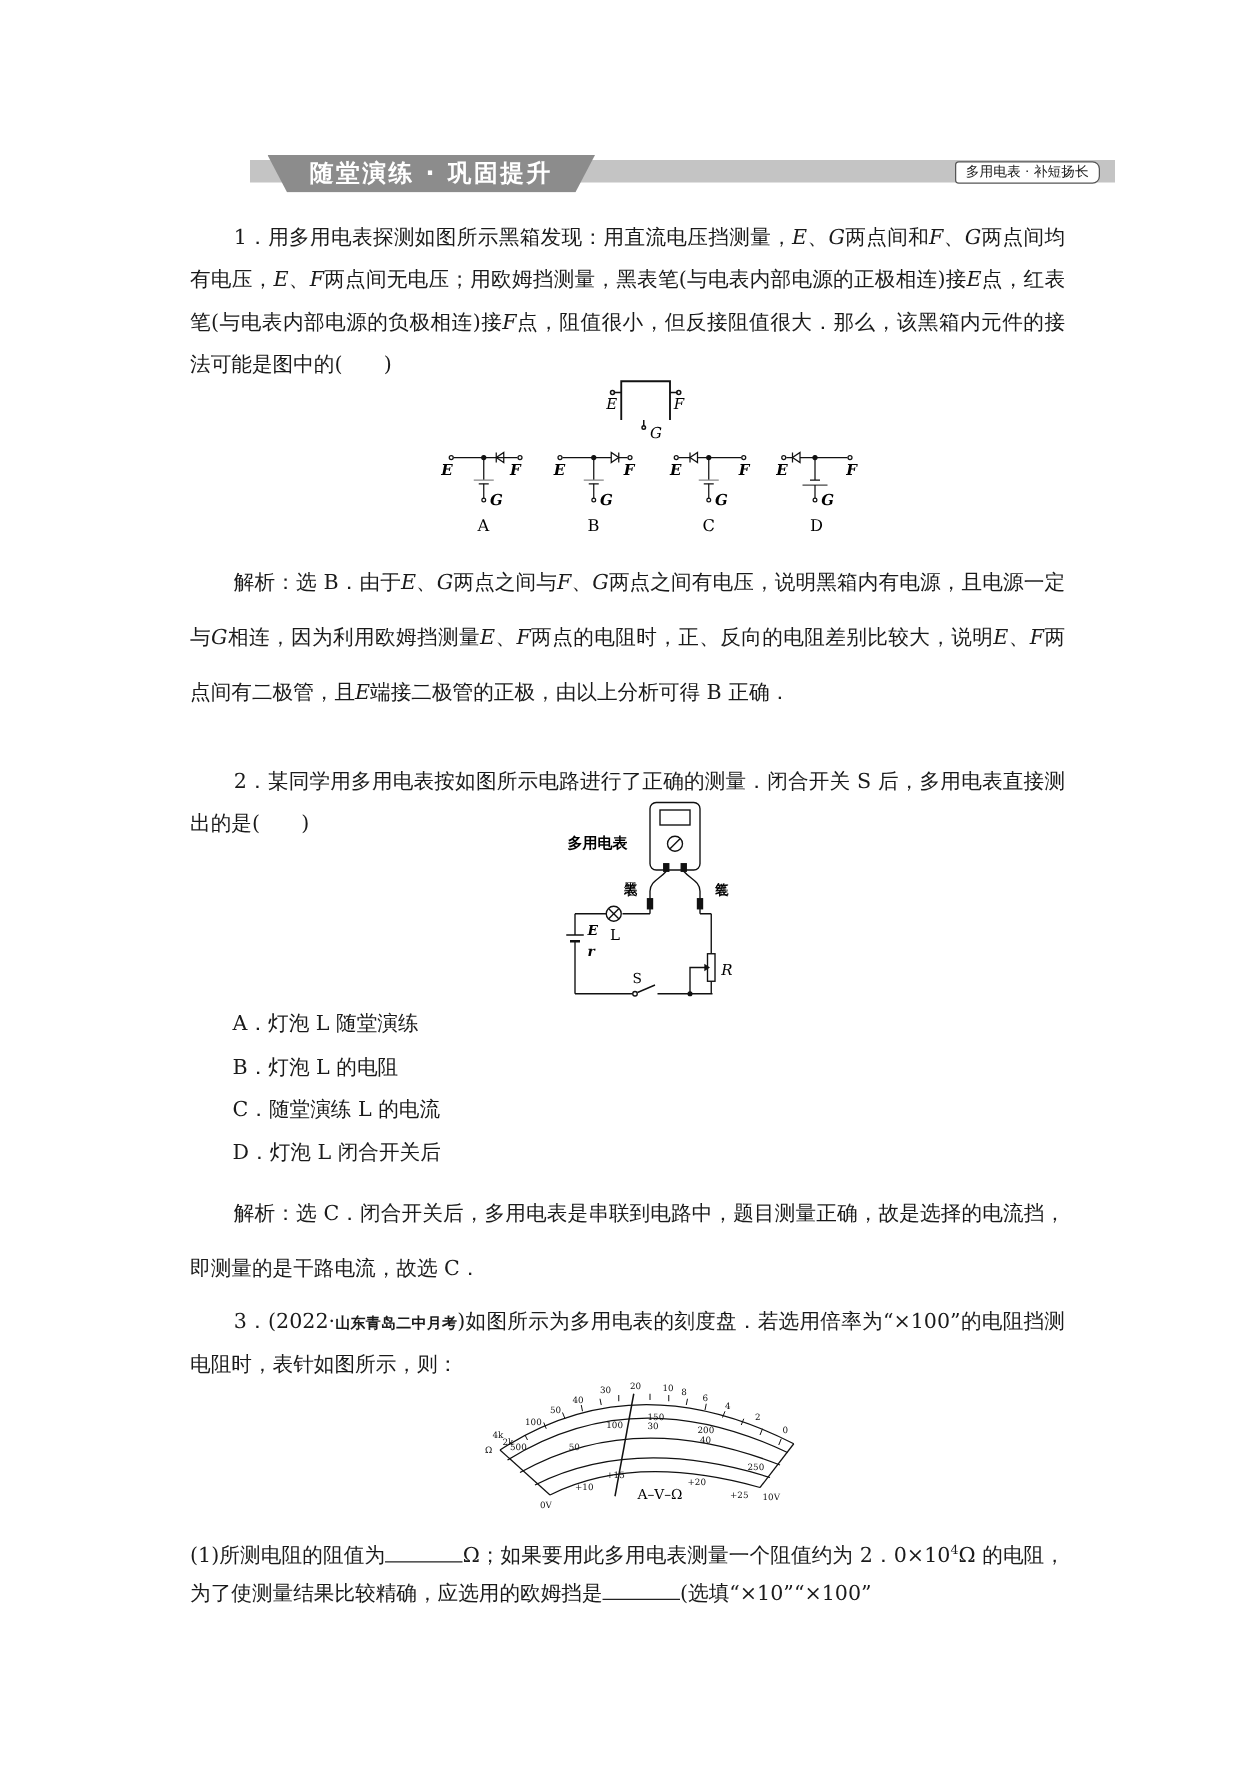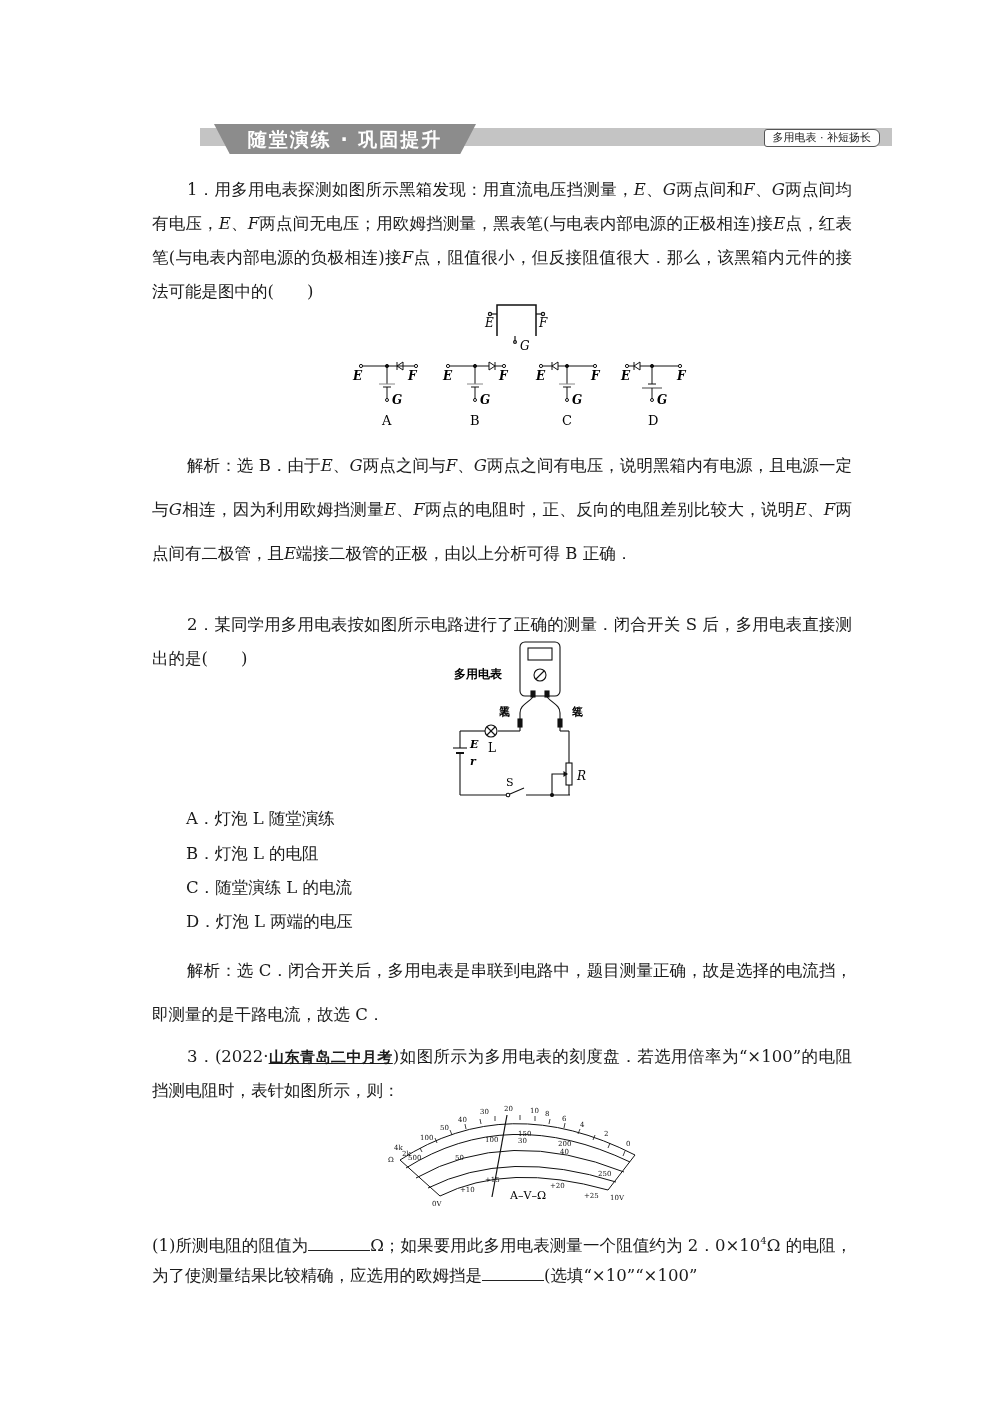--- a/index.html
+++ b/index.html
@@ -21,21 +21,21 @@
     background: #ffffff; border: 1px solid #555; border-radius: 3px 6px 6px 3px;
     font-family: "DejaVu Sans", sans-serif; font-size: 11px; line-height: 16px; color: #222;
   }
   .p {
     position: absolute; left: 152px; width: 700px; font-size: 16.5px;
     line-height: 34px; text-align: justify;
   }
   .p.loose { line-height: 44px; }
   .indent { text-indent: 35px; margin-top: 10px; }
   .it { font-style: italic; }
-  .src { font-family: "DejaVu Sans", sans-serif; font-weight: bold; font-size: 15px; text-decoration: underline; }
+  .src { font-family: "DejaVu Sans", sans-serif; font-weight: bold; font-size: 12px; }
   .opt { position: absolute; left: 186px; font-size: 16.5px; line-height: 24px; }
   .blank { display: inline-block; width: 62px; border-bottom: 1px solid #222; height: 16px; vertical-align: baseline; }
   .fig { position: absolute; }
   .fig svg text { font-family: "DejaVu Serif", "Liberation Serif", serif; }
 </style>
 </head>
 <body>
 
 <div class="banner">
   <div class="banner-bar"></div>
@@ -198,21 +198,21 @@
     <text x="30" y="113" font-size="11" font-style="italic" font-weight="bold">E</text>
     <text x="30" y="130" font-size="11" font-style="italic" font-weight="bold">r</text>
     <text x="66" y="151" font-size="11">S</text>
     <text x="137" y="145" font-size="12" font-style="italic">R</text>
   </svg>
 </div>
 
 <div class="opt" style="top:807px;"><span>A．</span><span>灯泡 L 随堂演练</span></div>
 <div class="opt" style="top:842px;"><span>B．</span><span>灯泡 L 的电阻</span></div>
 <div class="opt" style="top:876px;"><span>C．</span><span>随堂演练 L 的电流</span></div>
-<div class="opt" style="top:910px;"><span>D．</span><span>灯泡 L 两端的电压</span></div>
+<div class="opt" style="top:910px;"><span>D．</span><span>灯泡 L 闭合开关后</span></div>
 
 <div class="p indent loose" style="top:939px;">
   <span>解析：</span><span>选 C．闭合开关后，多用电表是串联到电路中，题目测量正确，故是选择的电流挡，即测量的是干路电流，故选 C．</span>
 </div>
 
 <div class="p indent" style="top:1030px;">
   <span>3．</span><span>(2022·</span><span class="src">山东青岛二中月考</span><span>)</span><span>如图所示为多用电表的刻度盘．若选用倍率为“×100”的电阻挡测电阻时，表针如图所示，则：</span>
 </div>
 
 <div class="fig" style="left:380px; top:1100px;">

